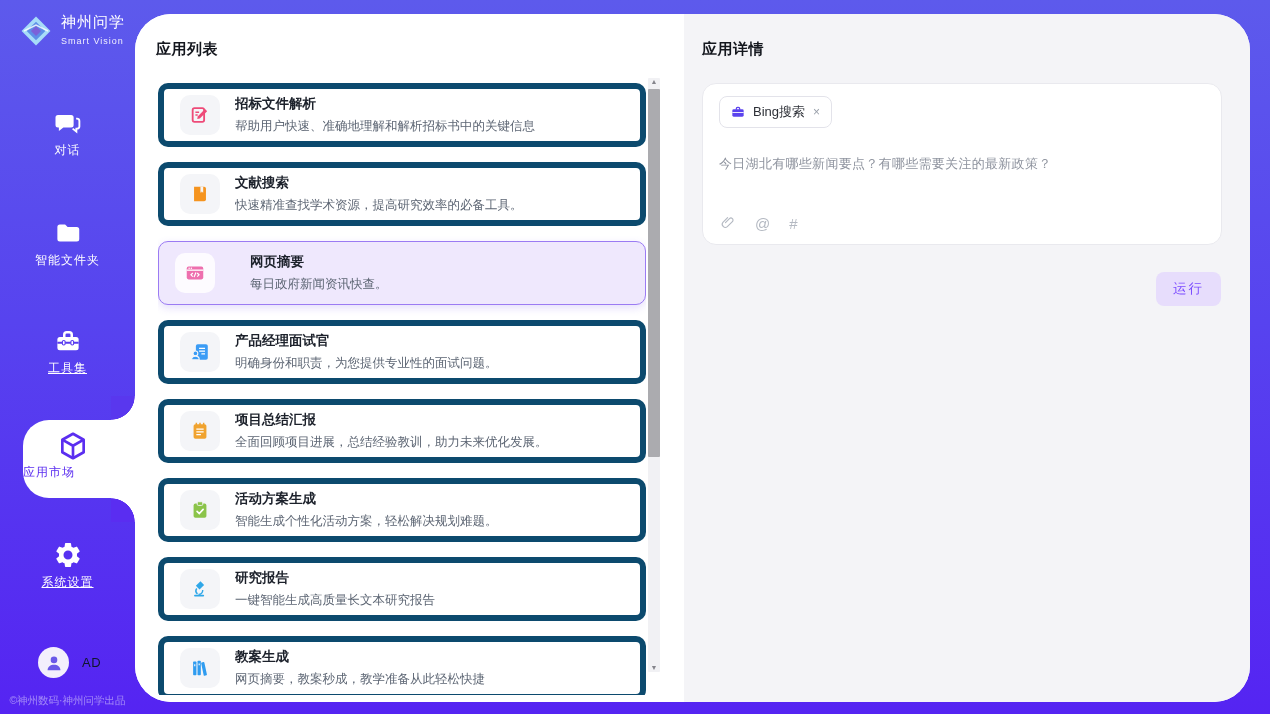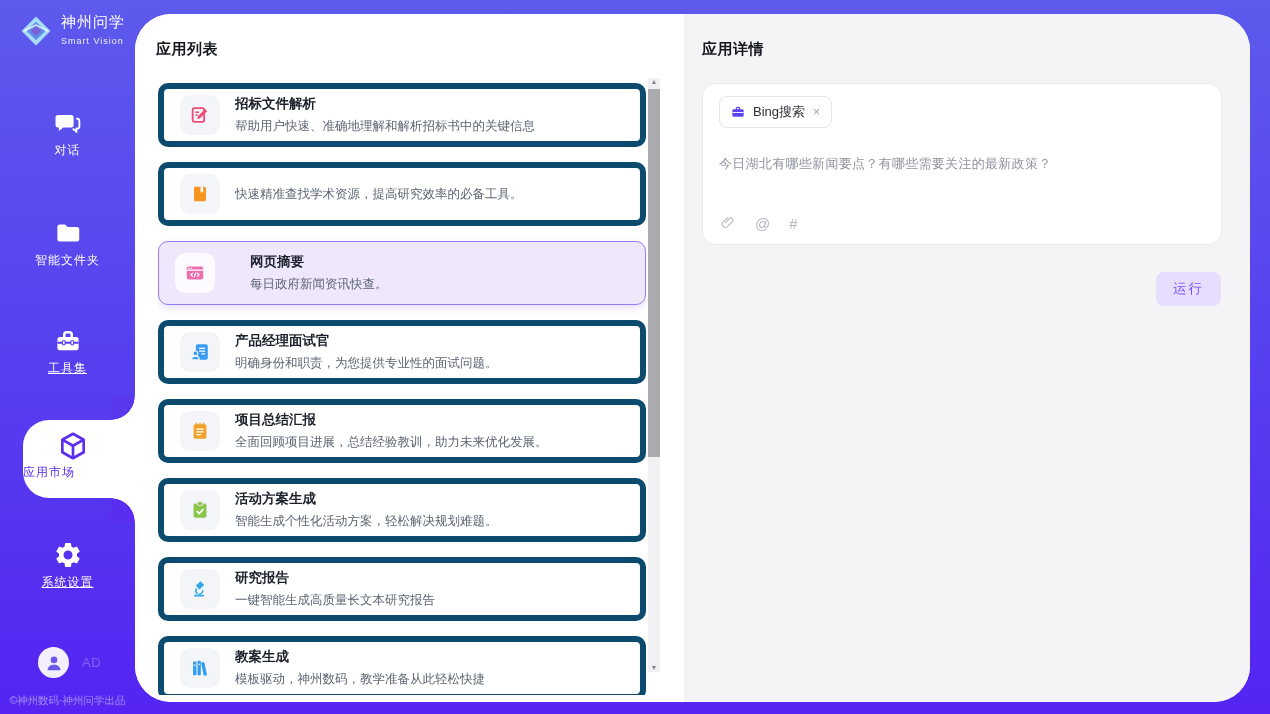--- a/index.html
+++ b/index.html
@@ -31,21 +31,21 @@
     padding-top:10px; padding-right:12px; }
   .nav-active .nav-label { display:block; margin-top:2px; font-size:12px; letter-spacing:1px; }
   .nav-active::before { content:''; position:absolute; right:0; top:-24px; width:24px; height:24px;
     background:radial-gradient(circle 24px at 0 0,#5937ee 23.4px,#fff 24px); }
   .nav-active::after { content:''; position:absolute; right:0; bottom:-24px; width:24px; height:24px;
     background:radial-gradient(circle 24px at 0 100%,#5a2df1 23.4px,#fff 24px); }
 
   .user-row { position:absolute; left:38px; top:647px; display:flex; align-items:center; gap:13px; }
   .avatar-circle { width:31px; height:31px; border-radius:50%; background:#f3effc;
     display:flex; align-items:center; justify-content:center; overflow:hidden; }
-  .user-initials { color:#8b5cf6; font-size:13px; letter-spacing:.5px; }
+  .user-initials { color:#0f172a; font-size:13px; letter-spacing:.5px; }
   .sidebar-footer { position:absolute; left:0; bottom:6px; width:135px; text-align:center;
     color:rgba(255,255,255,.45); font-size:10.5px; white-space:nowrap; }
 
   
   .main-frame { position:absolute; left:135px; top:14px; right:20px; bottom:12px;
     border-radius:36px; overflow:hidden; display:flex; background:#fff; }
 
   
   .list-panel { position:relative; width:549px; background:#fff; flex:none; }
   .panel-title { position:absolute; top:26px; left:21px; font-size:15px; font-weight:bold; color:#14171e; letter-spacing:.5px; }
@@ -198,20 +198,21 @@
 
       <div class="app-card">
         <span class="app-icon" style="color: rgb(245, 148, 31);">
           <svg width="22" height="22" viewBox="0 0 24 24">
             <path d="M5.5 4 h11 a2 2 0 0 1 2 2 v12 a2 2 0 0 1 -2 2 h-11 z" fill="currentColor"></path>
             <rect x="12.5" y="4" width="3" height="6.5" fill="#f4f5f8"></rect>
             <path d="M12.5 10.5 l1.5 -1.2 1.5 1.2" fill="currentColor"></path>
           </svg>
         </span>
         <span class="app-texts">
+          <span class="app-title" style="display:block">文献搜索</span>
           <span class="app-desc" style="display:block">快速精准查找学术资源，提高研究效率的必备工具。</span>
         </span>
       </div>
 
       <div class="app-card selected" style="background: rgb(239, 232, 253); border-color: rgb(155, 123, 243);">
         <span class="app-icon" style="color: rgb(238, 111, 174);">
           <svg width="22" height="22" viewBox="0 0 24 24">
             <rect x="3" y="5" width="18" height="14" rx="2" fill="currentColor"></rect>
             <rect x="3" y="8.2" width="18" height="1.4" fill="#ffffff"></rect>
             <circle cx="5.6" cy="6.7" r=".8" fill="#ffffff"></circle>
@@ -287,21 +288,21 @@
         <span class="app-icon" style="color: rgb(47, 156, 240);">
           <svg width="22" height="22" viewBox="0 0 24 24">
             <rect x="4.5" y="5" width="3.6" height="15" rx=".8" fill="currentColor"></rect>
             <rect x="9.3" y="4" width="3.6" height="16" rx=".8" fill="currentColor"></rect>
             <rect x="14.6" y="5.6" width="3.6" height="14.8" rx=".8" fill="currentColor" transform="rotate(-12 16.4 13)"></rect>
             <path d="M6.3 8 v2 M11.1 7 v2" stroke="#ffffff" stroke-width="1.2"></path>
           </svg>
         </span>
         <span class="app-texts">
           <span class="app-title" style="display:block">教案生成</span>
-          <span class="app-desc" style="display:block">模板驱动，神州数码，教学准备从此轻松快捷</span>
+          <span class="app-desc" style="display:block">网页摘要，教案秒成，教学准备从此轻松快捷</span>
         </span>
       </div>
 
     </div>
 
     <div class="scrollbar">
       <span class="sb-arrow sb-up">▲</span>
       <span class="sb-thumb"></span>
       <span class="sb-arrow sb-down">▼</span>
     </div>

